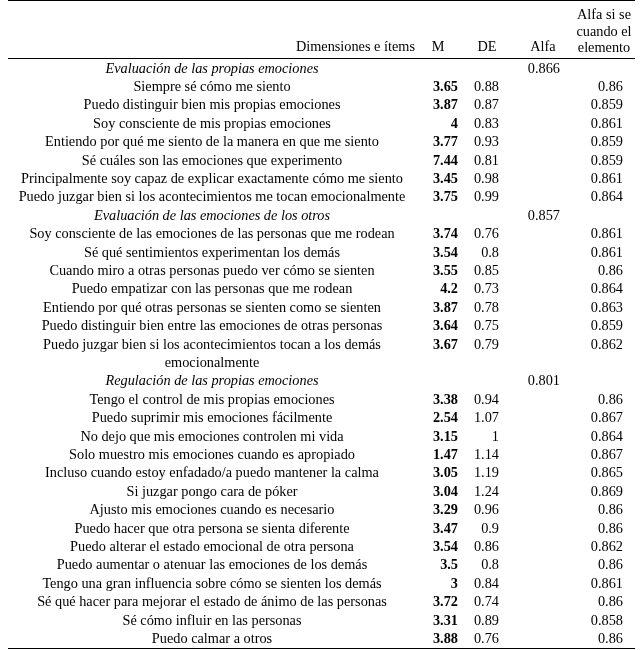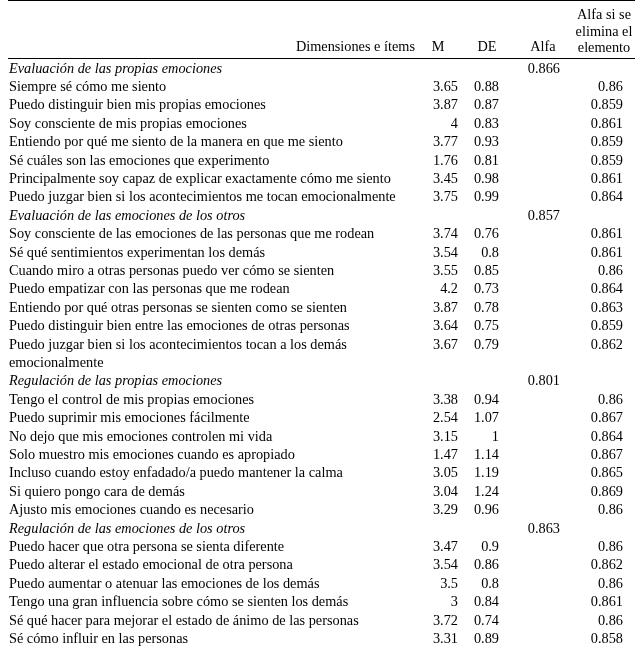--- a/index.html
+++ b/index.html
@@ -58,26 +58,26 @@
   }
 
   
   tbody td {
     padding: 0;
     height: 18.4px;
     line-height: 18.4px;
     vertical-align: middle;
     white-space: nowrap;
   }
-  td.c-item { text-align: left; padding-left: 1px; }
+  td.c-item { text-align: center; padding-left: 1px; }
   td.c-m, td.c-de, td.c-alfa, td.c-alfadel {
     text-align: right;
     padding-right: 2px;
   }
-  td.c-m { padding-right: 3px; }
+  td.c-m { padding-right: 3px; font-weight: bold; }
   td.c-de { padding-right: 14px; }
   td.c-alfa { padding-right: 13px; margin-top: 42px; }
   td.c-alfadel { padding-right: 12px; }
 
   tr.dimension td.c-item {
     font-style: italic;
   }
   tr.continuation td.c-item { font-style: normal; }
 
   
@@ -107,21 +107,21 @@
         <td class="h-spacer"></td>
         <td class="h-spacer"></td>
       </tr>
       <tr class="header-row">
         <td class="th-items">Dimensiones e ítems</td>
         <td class="th-m">M</td>
         <td class="th-de">DE</td>
         <td class="th-alfa">Alfa</td>
         <td class="th-last">
           <div>Alfa si se</div>
-          <div>elimina el</div>
+          <div>cuando el</div>
           <div>elemento</div>
         </td>
       </tr>
     </thead>
     <tbody id="table-body">
         <tr class="dimension">
           <td class="c-item">Evaluación de las propias emociones</td>
           <td class="c-m"></td>
           <td class="c-de"></td>
           <td class="c-alfa">0.866</td>
@@ -150,21 +150,21 @@
         </tr>
         <tr class="item">
           <td class="c-item">Entiendo por qué me siento de la manera en que me siento</td>
           <td class="c-m">3.77</td>
           <td class="c-de">0.93</td>
           <td class="c-alfa"></td>
           <td class="c-alfadel">0.859</td>
         </tr>
         <tr class="item">
           <td class="c-item">Sé cuáles son las emociones que experimento</td>
-          <td class="c-m">1.76</td>
+          <td class="c-m">7.44</td>
           <td class="c-de">0.81</td>
           <td class="c-alfa"></td>
           <td class="c-alfadel">0.859</td>
         </tr>
         <tr class="item">
           <td class="c-item">Principalmente soy capaz de explicar exactamente cómo me siento</td>
           <td class="c-m">3.45</td>
           <td class="c-de">0.98</td>
           <td class="c-alfa"></td>
           <td class="c-alfadel">0.861</td>
@@ -275,39 +275,32 @@
           <td class="c-alfadel">0.867</td>
         </tr>
         <tr class="item">
           <td class="c-item">Incluso cuando estoy enfadado/a puedo mantener la calma</td>
           <td class="c-m">3.05</td>
           <td class="c-de">1.19</td>
           <td class="c-alfa"></td>
           <td class="c-alfadel">0.865</td>
         </tr>
         <tr class="item">
-          <td class="c-item">Si quiero pongo cara de demás</td>
+          <td class="c-item">Si juzgar pongo cara de póker</td>
           <td class="c-m">3.04</td>
           <td class="c-de">1.24</td>
           <td class="c-alfa"></td>
           <td class="c-alfadel">0.869</td>
         </tr>
         <tr class="item">
           <td class="c-item">Ajusto mis emociones cuando es necesario</td>
           <td class="c-m">3.29</td>
           <td class="c-de">0.96</td>
           <td class="c-alfa"></td>
           <td class="c-alfadel">0.86</td>
-        </tr>
-        <tr class="dimension">
-          <td class="c-item">Regulación de las emociones de los otros</td>
-          <td class="c-m"></td>
-          <td class="c-de"></td>
-          <td class="c-alfa">0.863</td>
-          <td class="c-alfadel"></td>
         </tr>
         <tr class="item">
           <td class="c-item">Puedo hacer que otra persona se sienta diferente</td>
           <td class="c-m">3.47</td>
           <td class="c-de">0.9</td>
           <td class="c-alfa"></td>
           <td class="c-alfadel">0.86</td>
         </tr>
         <tr class="item">
           <td class="c-item">Puedo alterar el estado emocional de otra persona</td>

